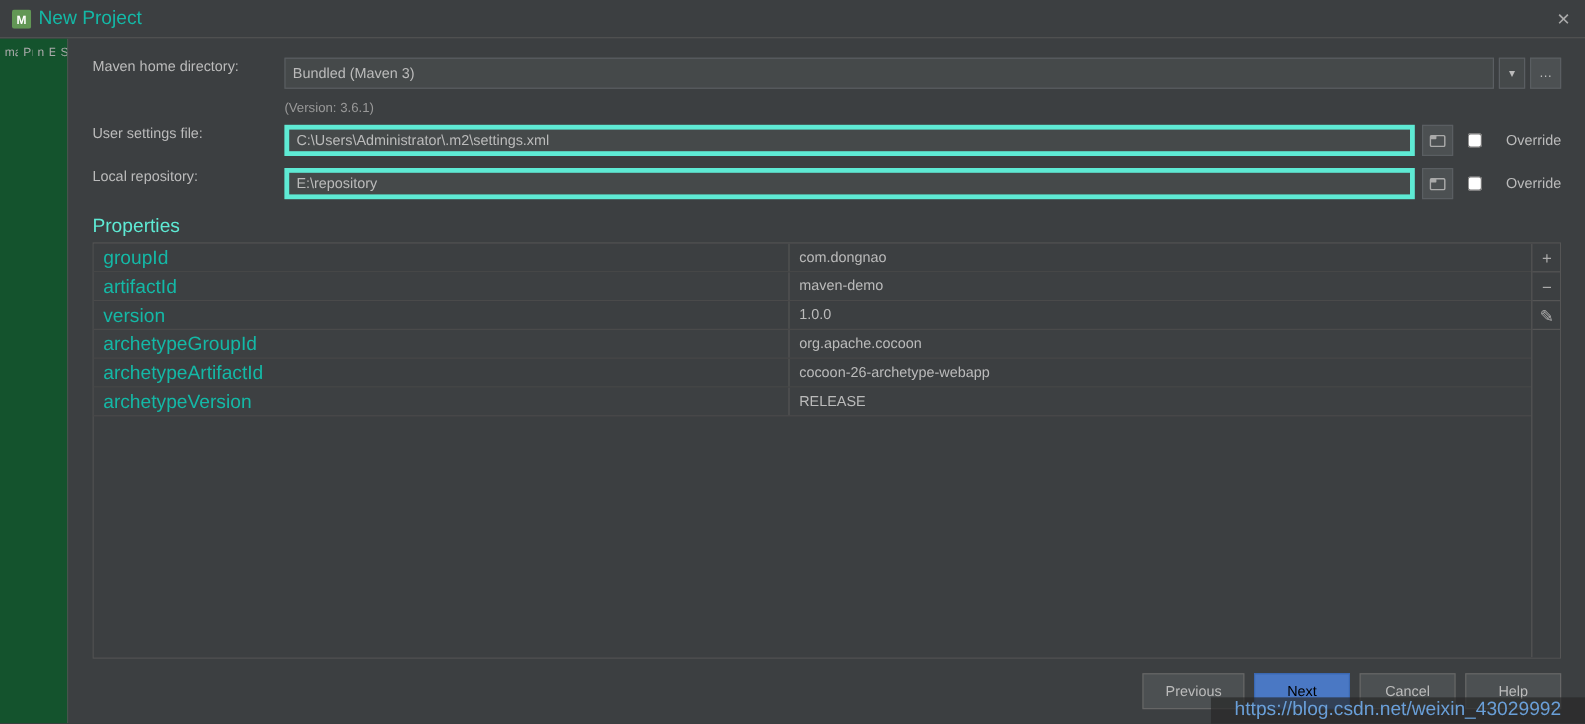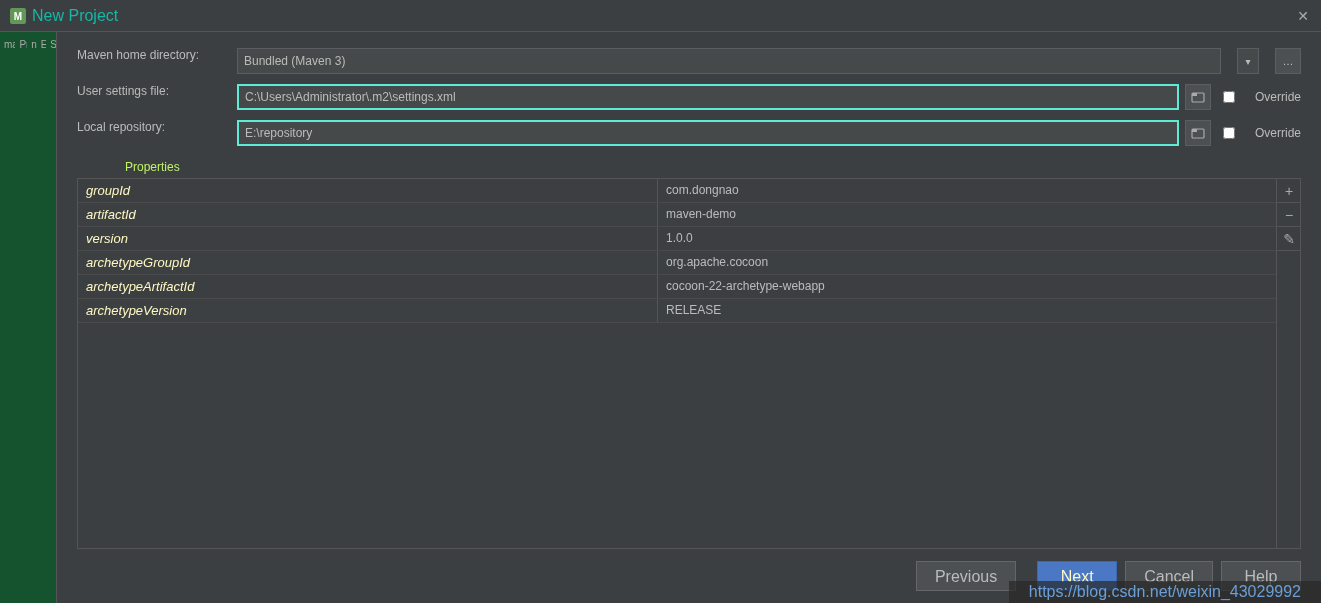--- a/index.html
+++ b/index.html
@@ -106,31 +106,31 @@
     }
     .form-input-wrapper {
       flex: 1;
       display: flex;
       align-items: center;
       gap: 6px;
     }
     .form-input {
       flex: 1;
       background: #45494a;
-      border: 2px solid #5eead4;
+      border: 4px solid #5eead4;
       color: #bbbbbb;
       padding: 3px 6px;
       font-size: 12px;
       height: 26px;
     }
     .form-select-wrapper {
       flex: 1;
       display: flex;
       align-items: center;
-      gap: 16px;
+      gap: 4px;
     }
     .form-select {
       flex: 1;
       background: #45494a;
       border: 1px solid #5a5e62;
       color: #bbbbbb;
       padding: 3px 6px;
       font-size: 12px;
       height: 26px;
       appearance: none;
@@ -181,25 +181,24 @@
 
     
     .properties-section {
       margin-top: 4px;
       flex: 1;
       display: flex;
       flex-direction: column;
       overflow: hidden;
     }
     .properties-title {
-      font-size: 12px;
-      color: #bef264;
+      font-size: 16px;
+      color: #5eead4;
       margin-bottom: 4px;
       font-weight: normal;
-      margin-left: 48px;
     }
     .properties-table-wrapper {
       border: 1px solid #555;
       flex: 1;
       display: flex;
       overflow: hidden;
     }
     .properties-table {
       flex: 1;
       overflow-y: auto;
@@ -211,25 +210,24 @@
     }
     .prop-row:nth-child(even) {
       background: #3d4042;
     }
     .prop-row:nth-child(odd) {
       background: #3c3f41;
     }
     .prop-key {
       width: 580px;
       padding: 4px 8px;
-      color: #fef9c3;
-      font-size: 13px;
+      color: #14b8a6;
+      font-size: 16px;
       border-right: 1px solid #555;
       flex-shrink: 0;
-      font-style: italic;
     }
     .prop-value {
       padding: 4px 8px;
       color: #bbbbbb;
       font-size: 12px;
       flex: 1;
     }
     .properties-actions {
       display: flex;
       flex-direction: column;
@@ -255,33 +253,32 @@
     
     .dialog-footer {
       display: flex;
       justify-content: flex-end;
       align-items: center;
       padding-top: 12px;
       gap: 8px;
     }
     .footer-btn {
       padding: 6px 18px;
-      font-size: 16px;
+      font-size: 12px;
       cursor: pointer;
       border: 1px solid #666;
       background: #4c5052;
       color: #bbbbbb;
       height: 30px;
       min-width: 80px;
     }
     .footer-btn.primary {
       background: #4a78c4;
       border-color: #3a68b4;
-      color: #fef9c3;
-      margin-left: 13px;
+      color: #000000;
     }
 
     
     .watermark {
       position: fixed;
       bottom: 0;
       right: 0;
       font-size: 16px;
       color: #6a9fd8;
       padding: 2px 20px;
@@ -330,20 +327,21 @@
       <div class="form-label">Maven home directory:</div>
       <div class="form-select-wrapper">
         <select class="form-select">
           <option>Bundled (Maven 3)</option>
         </select>
         <div class="select-arrow-btn">▾</div>
         <div class="browse-btn">…</div>
       </div>
     </div>
 
+    <div class="version-label">(Version: 3.6.1)</div>
 
     <div class="form-row">
       <div class="form-label">User settings file:</div>
       <div class="form-input-wrapper">
         <input class="form-input" type="text" value="C:\Users\Administrator\.m2\settings.xml" style="">
         <div class="browse-btn">
           <svg width="14" height="14" viewBox="0 0 14 14" fill="none">
             <rect x="1" y="3" width="12" height="9" rx="1" stroke="#aaa" stroke-width="1.2"></rect>
             <rect x="1" y="3" width="5" height="3" rx="0.5" fill="#aaa"></rect>
           </svg>
@@ -388,21 +386,21 @@
             <div class="prop-row">
       <div class="prop-key">version</div>
       <div class="prop-value">1.0.0</div>
     </div>
             <div class="prop-row">
       <div class="prop-key">archetypeGroupId</div>
       <div class="prop-value">org.apache.cocoon</div>
     </div>
             <div class="prop-row">
       <div class="prop-key">archetypeArtifactId</div>
-      <div class="prop-value">cocoon-22-archetype-webapp</div>
+      <div class="prop-value">cocoon-26-archetype-webapp</div>
     </div>
             <div class="prop-row">
       <div class="prop-key">archetypeVersion</div>
       <div class="prop-value">RELEASE</div>
     </div>
           </div>
         <div class="properties-actions">
           <button class="prop-action-btn">+</button>
           <button class="prop-action-btn">−</button>
           <button class="prop-action-btn">✎</button>

